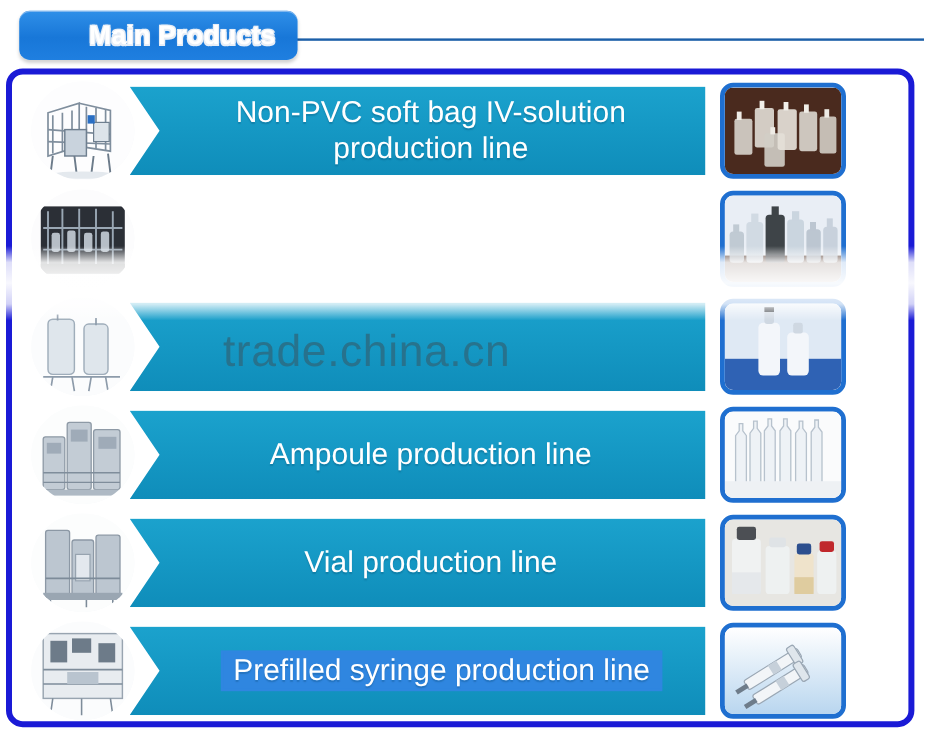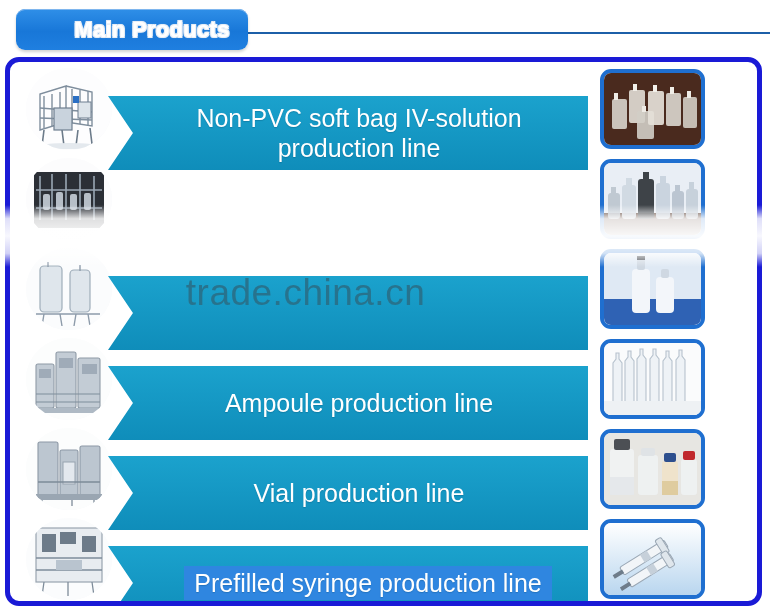--- a/index.html
+++ b/index.html
@@ -93,21 +93,20 @@
   .band {
     position: absolute;
     left: 98px; top: 8px;
     width: 480px; height: 74px;
     background: linear-gradient(180deg,#1ba2cd 0%, #1598c4 48%, #0f8dba 100%);
     -webkit-clip-path: polygon(0 0, 100% 0, 100% 100%, 0 100%, 5.2% 50%);
     clip-path: polygon(0 0, 100% 0, 100% 100%, 0 100%, 5.2% 50%);
     display: flex;
     align-items: center;
     justify-content: center;
-    margin-top: 24px;
   }
   .band-text {
     color: #ffffff;
     font-size: 25px;
     line-height: 30px;
     text-align: center;
     padding: 0 34px 0 56px;
     white-space: pre-line;
     text-shadow: 0 1px 1px rgba(0,60,90,.25);
   }

